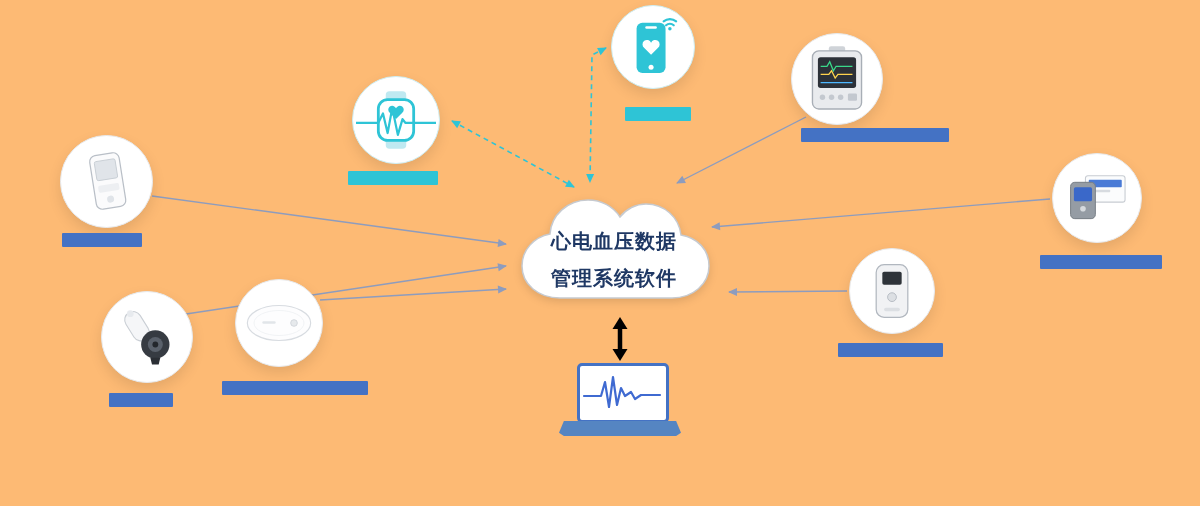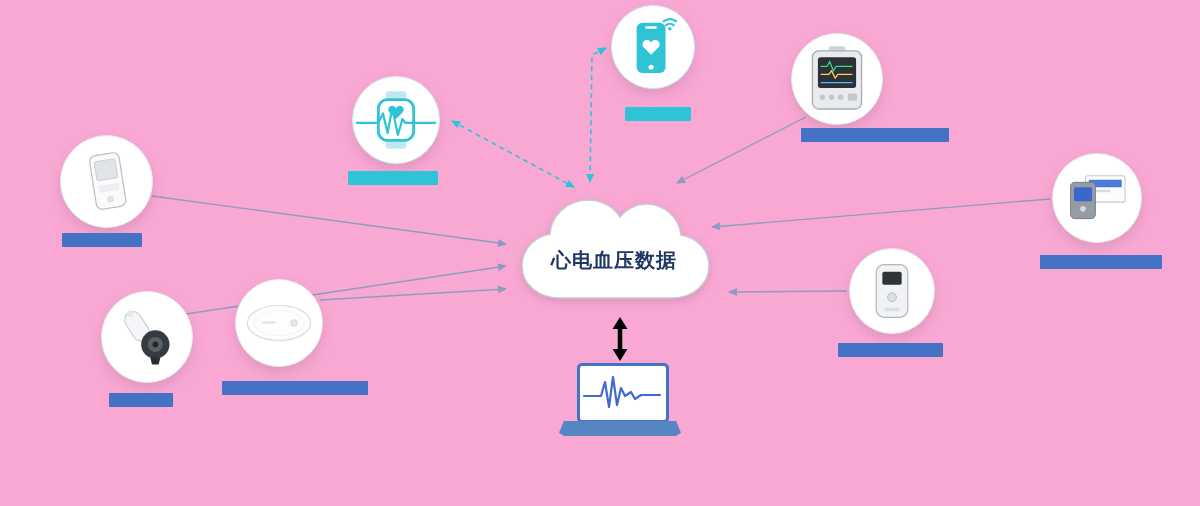--- a/index.html
+++ b/index.html
@@ -1,17 +1,17 @@
 <!DOCTYPE html>
 <html><head>
 <meta charset="utf-8">
 <style>
   html,body{margin:0;padding:0;background:#ffffff;}
   .canvas{
-    position:relative;width:1200px;height:506px;background:#f9a8d4;
+    position:relative;width:1200px;height:506px;background:#fdba74;
     font-family:"Liberation Sans","DejaVu Sans",sans-serif;overflow:hidden;
   }
   
   .node-circle{
     position:absolute;border-radius:50%;background:#fff;
     border:1px solid #e7e9ec;
     box-shadow:0 6px 14px rgba(0,0,0,.10);
     display:flex;align-items:center;justify-content:center;z-index:2;
   }
   .teal-ring{border-color:#cdeef4;}
@@ -69,20 +69,21 @@
       <path d="M620,317 L612.5,329 L627.5,329 Z" fill="#000000"></path>
       <path d="M620,361 L612.5,349 L627.5,349 Z" fill="#000000"></path>
     </g>
   </svg>
 
   <svg class="cloud-svg" viewBox="0 0 212 142" style="filter:drop-shadow(0 3px 4px rgba(0,0,0,0.12));">
     <path d="M52,120 C30,120 14,106 14,88 C14,72 26,59 42,56 C43,37 60,22 80,22 C93,22 105,28 112,39 C118,31 128,26 138,26 C156,26 171,39 173,57 C190,60 201,72 201,88 C201,106 185,120 164,120 Z" fill="#ffffff" stroke="#c6cad0" stroke-width="1.5"></path>
   </svg>
   <div class="cloud-text">
     <span>心电血压数据</span>
+    <span>管理系统软件</span>
   </div>
 
   <div class="node-circle" style="left:60px;top:135px;width:91px;height:91px;">
     <svg width="56" height="68" viewBox="0 0 64 76">
       <g transform="rotate(-9 32 38)">
         <rect x="16" y="6" width="34" height="62" rx="7" fill="#fbfbfc" stroke="#b9bfc7" stroke-width="1.4"></rect>
         <rect x="21" y="13" width="24" height="22" rx="2" fill="#e0e4e9" stroke="#c6ccd3" stroke-width="1"></rect>
         <rect x="21" y="41" width="24" height="8" rx="2" fill="#edeff2"></rect>
         <circle cx="33" cy="58" r="4" fill="#e0e4e9"></circle>
       </g>

